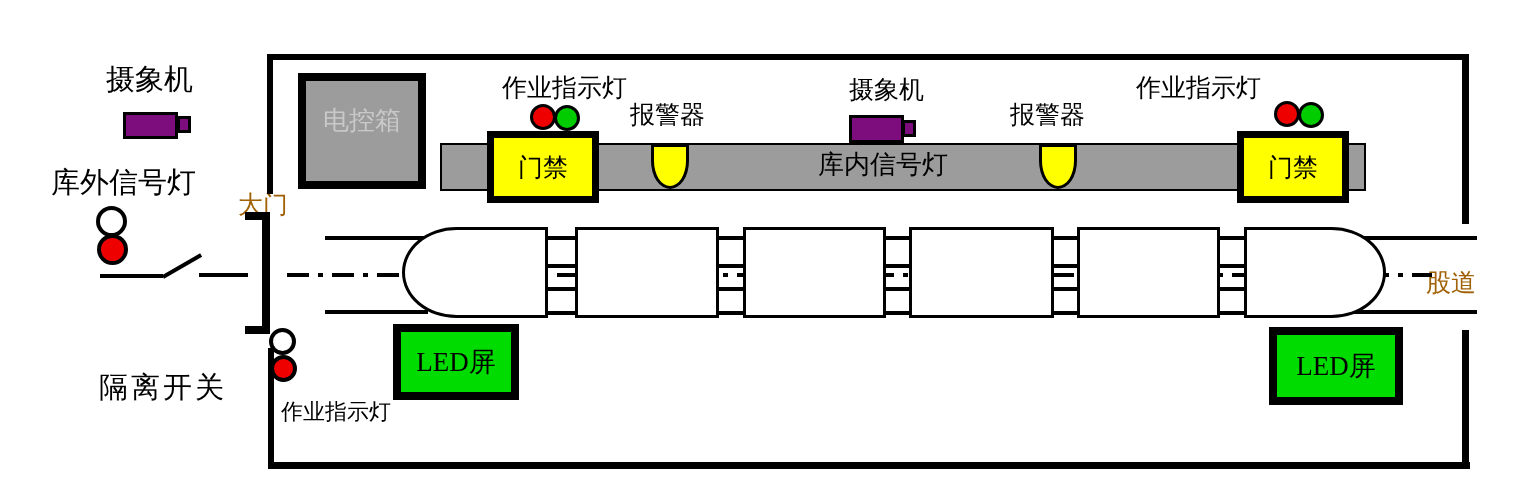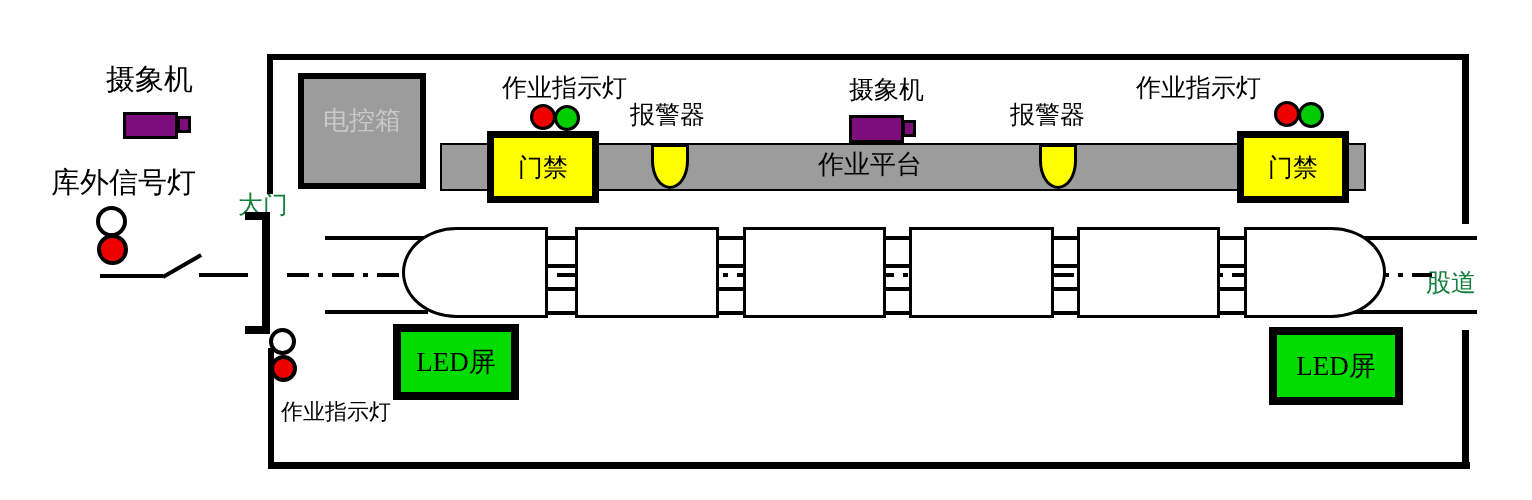--- a/index.html
+++ b/index.html
@@ -3,22 +3,22 @@
 <meta charset="utf-8">
 <style>
   html,body{margin:0;padding:0;background:#fff;}
   .stage{
     position:relative; width:1532px; height:500px; background:#fff;
     font-family:"Liberation Serif","DejaVu Serif",serif; overflow:hidden;
   }
   .abs{position:absolute;}
   .wall{position:absolute;background:#000;z-index:1;}
   .lbl{position:absolute;color:#000;white-space:nowrap;z-index:5;line-height:1.1;}
-  .faint{position:absolute;color:#15803d;white-space:nowrap;z-index:0;font-size:25px;}
-  .graybox{background:#9c9c9c;border:6px solid #000000;box-sizing:border-box;}
+  .faint{position:absolute;color:#a16207;white-space:nowrap;z-index:0;font-size:25px;}
+  .graybox{background:#9c9c9c;border:8px solid #000000;box-sizing:border-box;}
   .rail{position:absolute;background:#000;height:4px;z-index:1;}
   .centerline{
     position:absolute;height:4px;z-index:1;
     background:repeating-linear-gradient(90deg,#000 0 22px,transparent 22px 31px,#000 31px 36px,transparent 36px 45px);
   }
   .car{
     position:absolute;top:227px;height:91px;background:#fff;border:3px solid #000;
     box-sizing:border-box;z-index:2;
   }
   .car-head{border-radius:55px 0 0 55px / 46px 0 0 46px;}
@@ -75,31 +75,32 @@
   <div class="cam" style="left:123px;top:112px;width:55px;height:27px;"></div>
   <div class="cam" style="left:177px;top:116px;width:14px;height:17px;"></div>
 
   <div class="lbl" style="left:51px;top:167px;font-size:29px;">库外信号灯</div>
   <div class="siglight" style="left:96px;top:206px;width:23px;height:23px;background:#fff;"></div>
   <div class="siglight" style="left:97px;top:234px;width:23px;height:23px;background:#ee0000;"></div>
 
   <div class="swline" style="left:100px;top:274px;width:63px;"></div>
   <div class="swline" style="left:163px;top:275px;width:44px;transform:rotate(-30deg);transform-origin:0 50%;"></div>
   <div class="swline" style="left:199px;top:273px;width:49px;"></div>
+  <div class="lbl" style="left:99px;top:372px;font-size:29px;letter-spacing:3px;">隔离开关</div>
 
   <div class="siglight" style="left:269px;top:328px;width:19px;height:19px;background:#fff;"></div>
   <div class="siglight" style="left:270px;top:355px;width:19px;height:19px;background:#ee0000;"></div>
   <div class="lbl" style="left:281px;top:400px;font-size:22px;">作业指示灯</div>
 
   <div class="graybox abs" style="left:298px;top:73px;width:128px;height:116px;z-index:2;display:flex;align-items:center;justify-content:center;padding-bottom:22px;">
     <span style="color:#c9c9c9;font-size:26px;">电控箱</span>
   </div>
 
   <div class="abs" style="left:440px;top:143px;width:926px;height:48px;background:#9c9c9c;border:2px solid #000;box-sizing:border-box;z-index:2;"></div>
-  <div class="lbl" style="left:818px;top:151px;font-size:26px;z-index:3;">作业平台</div>
+  <div class="lbl" style="left:818px;top:151px;font-size:26px;z-index:3;">库内信号灯</div>
 
   <div class="accessbox" style="left:487px;">
     <span>门禁</span>
   </div>
   <div class="accessbox" style="left:1237px;">
     <span>门禁</span>
   </div>
 
   <div class="lbl" style="left:502px;top:74px;font-size:25px;">作业指示灯</div>
   <div class="indlight" style="left:530px;top:104px;background:#ee0000;"></div>

